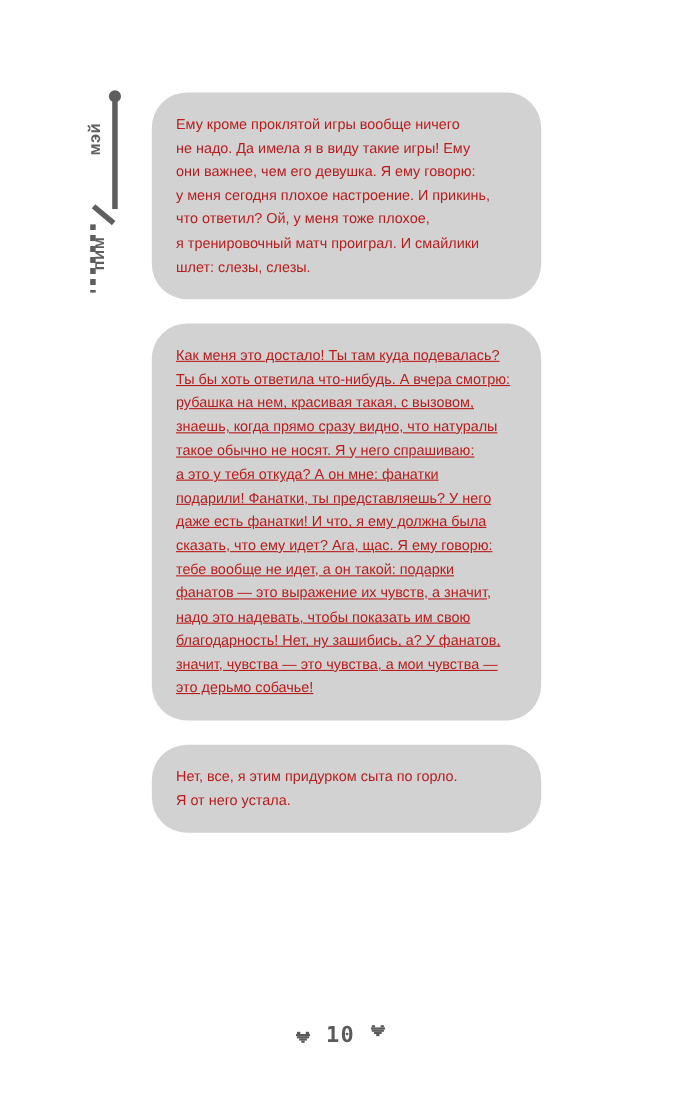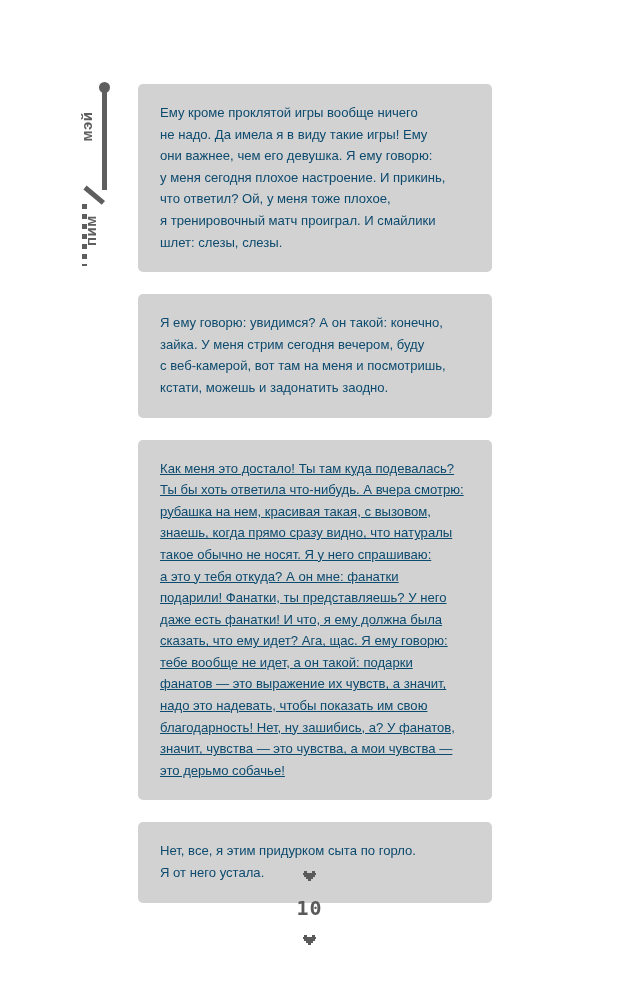--- a/index.html
+++ b/index.html
@@ -96,23 +96,23 @@
 
   
   .chat {
     position: absolute;
     left: 138px;
     top: 84px;
     width: 354px;
   }
   .bubble {
     background: #d2d2d2;
-    border-radius: 5px;
+    border-radius: 32px;
     padding: 18px 22px 19px 22px;
-    color: #0c4a6e;
+    color: #b91c1c;
     font-size: 13.1px;
     line-height: 21.6px;
     box-sizing: border-box;
     white-space: pre-line;
   }
   .bubble + .bubble {
     margin-top: 22px;
   }
   .b1 { margin-top: 0; }
   .b2 { margin-top: 24px; }
@@ -123,21 +123,20 @@
   
   .footer {
     position: absolute;
     left: 0;
     right: 0;
     bottom: 48px;
     display: flex;
     align-items: center;
     justify-content: center;
     gap: 14px;
-    flex-direction: column;
   }
   .page-number {
     color: #5a5a5a;
     font-family: "DejaVu Sans Mono", monospace;
     font-size: 20px;
     font-weight: bold;
     letter-spacing: 1px;
   }
   .heart {
     width: 13px;
@@ -163,24 +162,20 @@
   </div>
 
   <div class="chat">
     <div class="bubble b1">Ему кроме проклятой игры вообще ничего
 не надо. Да имела я в виду такие игры! Ему
 они важнее, чем его девушка. Я ему говорю:
 у меня сегодня плохое настроение. И прикинь,
 что ответил? Ой, у меня тоже плохое,
 я тренировочный матч проиграл. И смайлики
 шлет: слезы, слезы.</div>
-    <div class="bubble b2">Я ему говорю: увидимся? А он такой: конечно,
-зайка. У меня стрим сегодня вечером, буду
-с веб-камерой, вот там на меня и посмотришь,
-кстати, можешь и задонатить заодно.</div>
     <div class="bubble b4">Как меня это достало! Ты там куда подевалась?
 Ты бы хоть ответила что-нибудь. А вчера смотрю:
 рубашка на нем, красивая такая, с вызовом,
 знаешь, когда прямо сразу видно, что натуралы
 такое обычно не носят. Я у него спрашиваю:
 а это у тебя откуда? А он мне: фанатки
 подарили! Фанатки, ты представляешь? У него
 даже есть фанатки! И что, я ему должна была
 сказать, что ему идет? Ага, щас. Я ему говорю:
 тебе вообще не идет, а он такой: подарки

